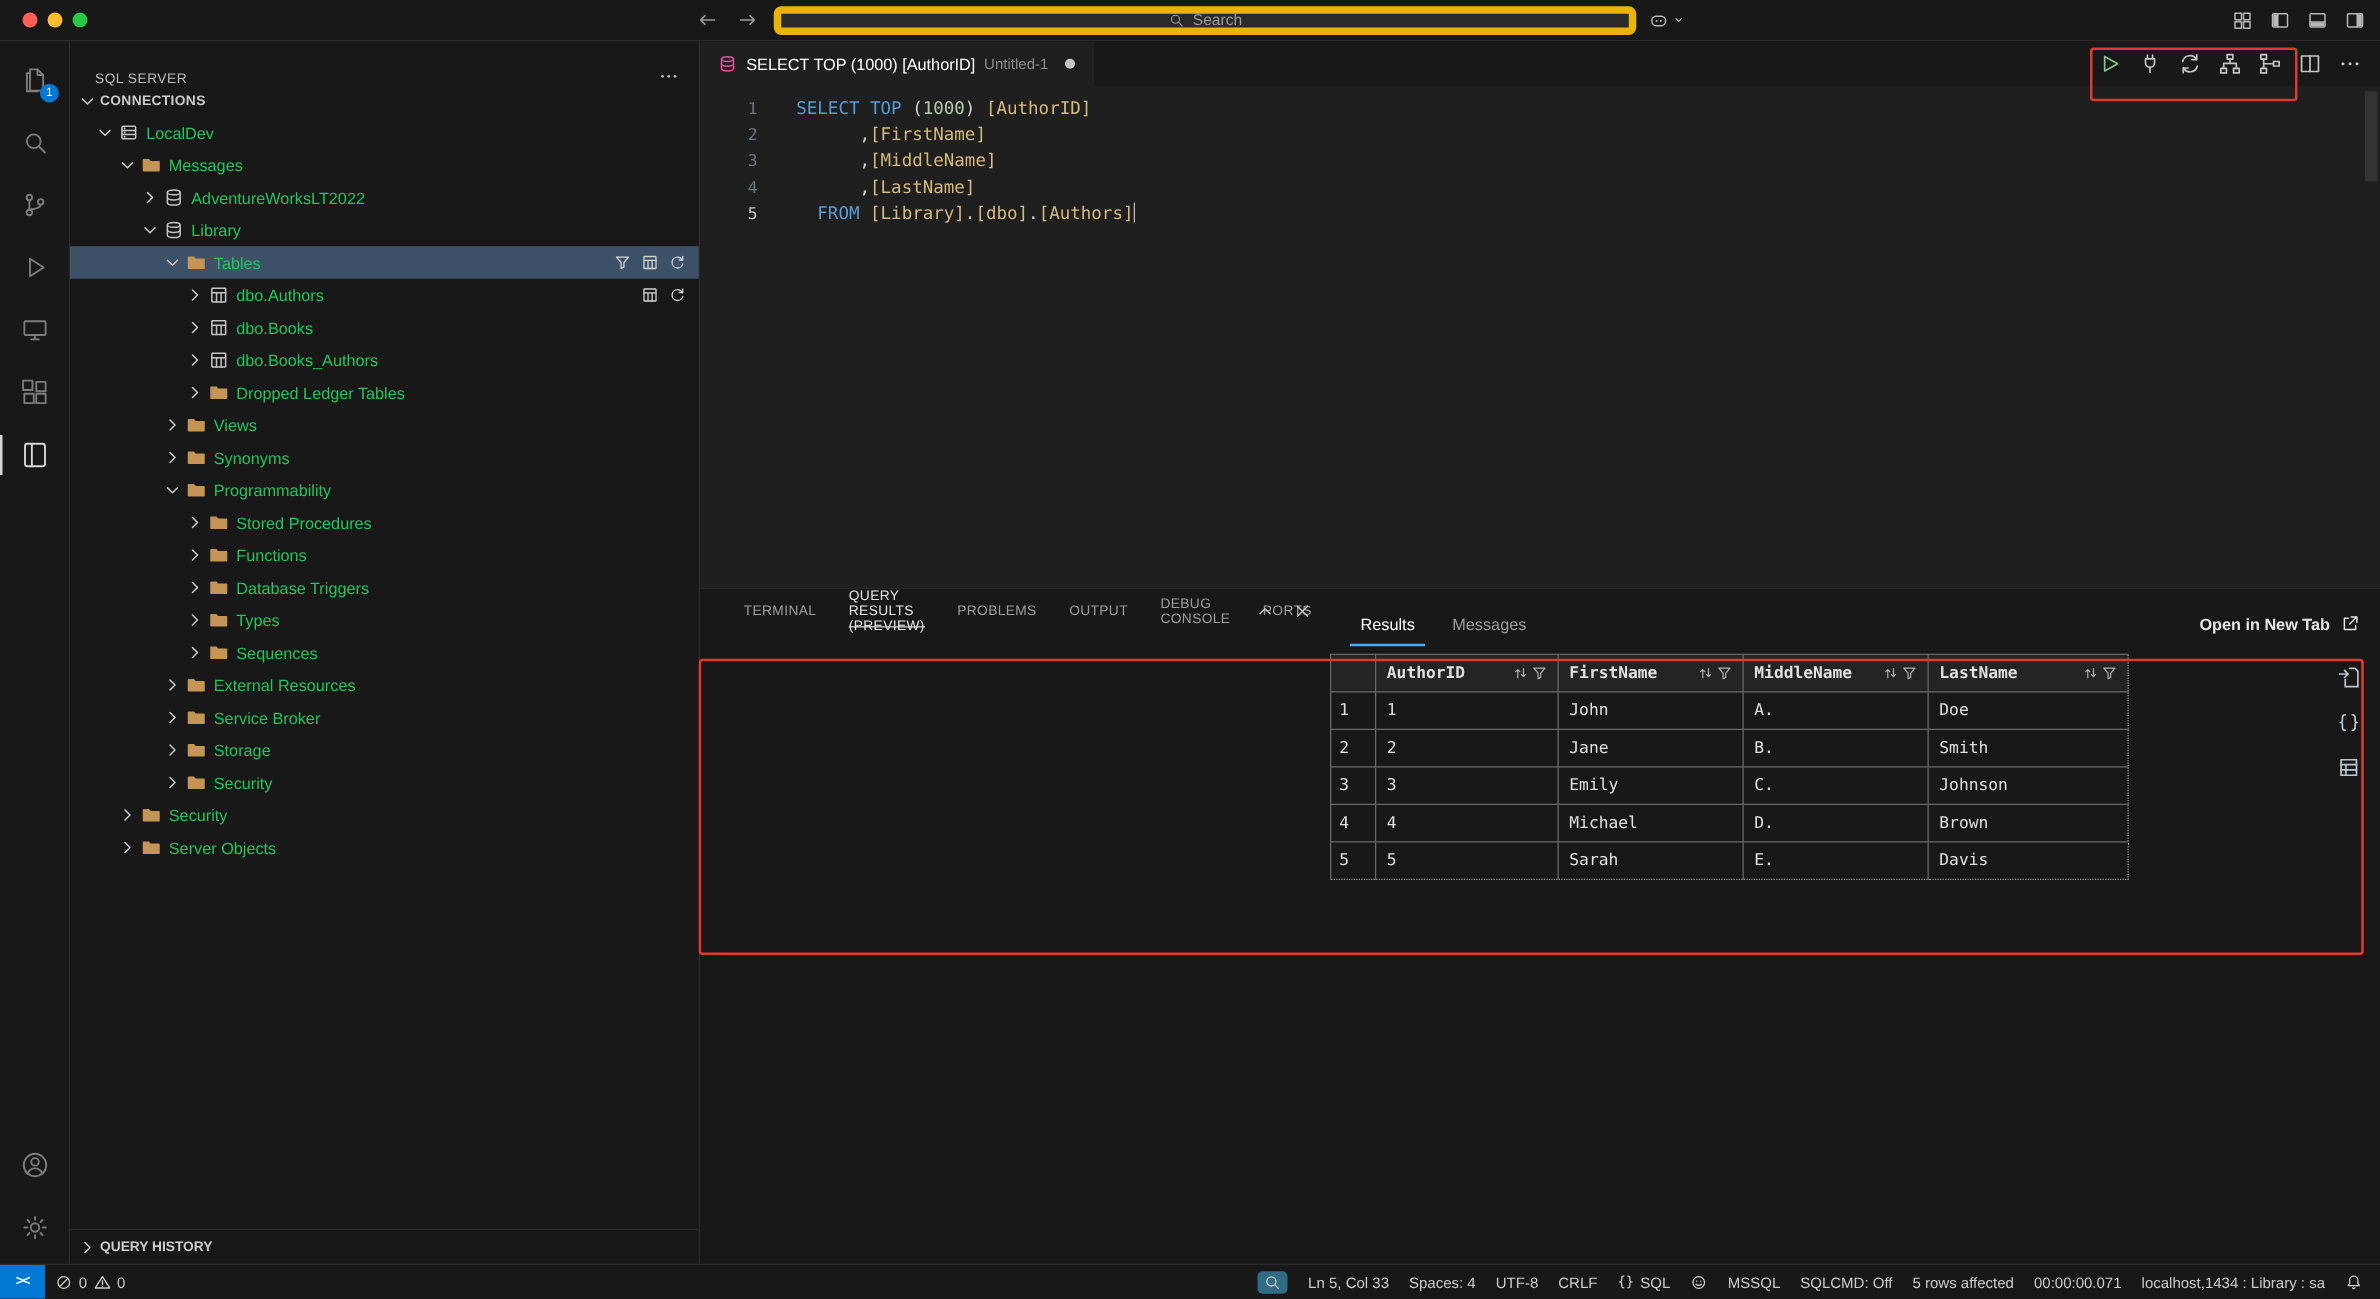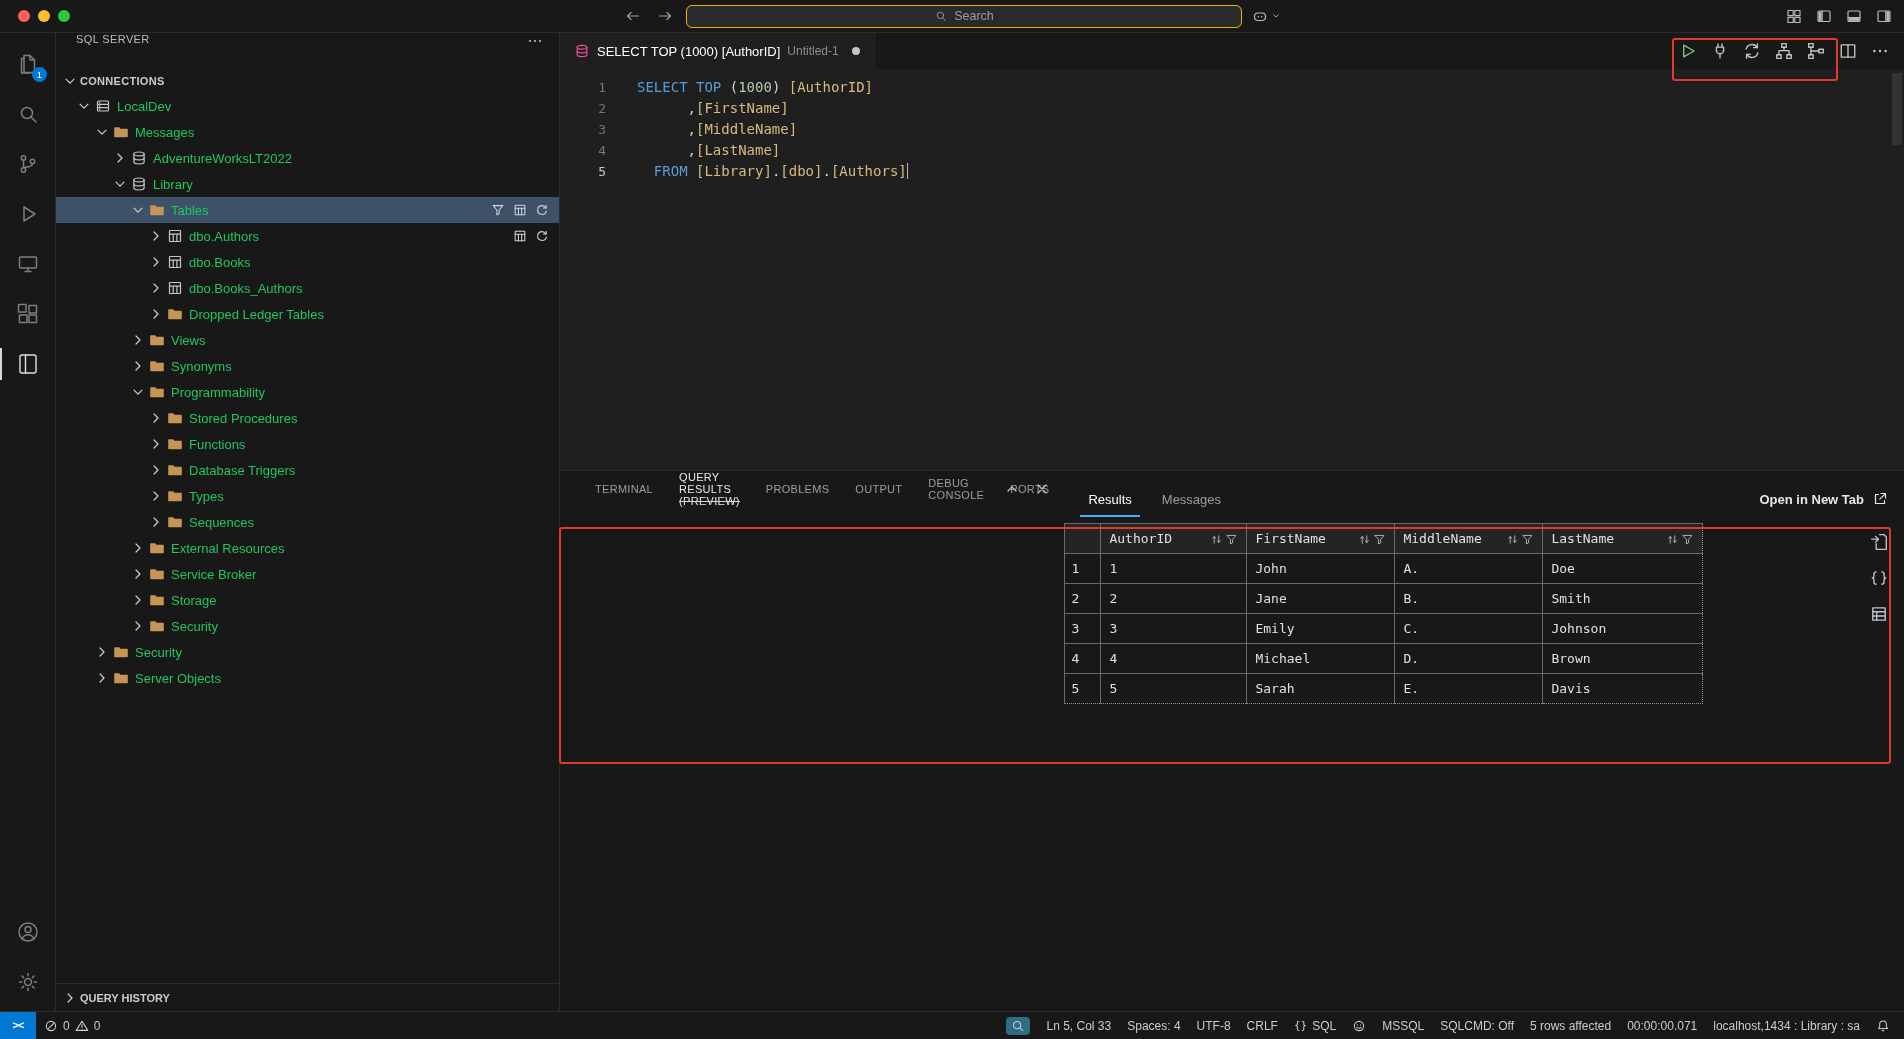--- a/index.html
+++ b/index.html
@@ -12,21 +12,21 @@
 
   
   .titlebar { position:relative; height:33px; background:#181818; border-bottom:1px solid #2b2b2b;
     display:flex; align-items:center; flex:0 0 33px; }
   .traffic { position:absolute; left:18px; top:0; height:100%; display:flex; align-items:center; gap:8px; }
   .tl { width:12px; height:12px; border-radius:50%; }
   .tl.red{background:#ff5f57}.tl.yellow{background:#febc2e}.tl.green{background:#28c840}
   .tb-center { position:absolute; left:50%; top:0; transform:translateX(-50%); height:100%;
     display:flex; align-items:center; gap:10px; }
   .nav-arrow { color:#9d9d9d; width:22px; height:22px; display:flex; align-items:center; justify-content:center; }
-  .searchbox { width:556px; height:23px; background:#2a2a2a; border:1px solid #eab308; border-radius:6px;
+  .searchbox { width:690px; height:23px; background:#2a2a2a; border:6px solid #eab308; border-radius:6px;
     display:flex; align-items:center; justify-content:center; gap:6px; color:#9d9d9d; font-size:12.5px; }
   .copilot-chip { display:flex; align-items:center; gap:2px; color:#b8b8b8; }
   .tb-right { position:absolute; right:12px; top:0; height:100%; display:flex; align-items:center; gap:14px; color:#b8b8b8; }
 
   
   .main { flex:1 1 auto; display:flex; min-height:0; }
 
   
   .activitybar { width:56px; background:#181818; border-right:1px solid #2b2b2b;
     display:flex; flex-direction:column; justify-content:space-between; padding:6px 0 4px 0; }
@@ -34,21 +34,21 @@
   .ab-item { position:relative; height:50px; display:flex; align-items:center; justify-content:center;
     color:#7d7d7d; cursor:pointer; }
   .ab-item.active { color:#d7d7d7; }
   .ab-item.active::before { content:""; position:absolute; left:0; top:9px; bottom:9px; width:2px; background:#d7d7d7; }
   .badge { position:absolute; right:8px; bottom:7px; min-width:15px; height:15px; padding:0 4px;
     background:var(--accent,#0078d4); color:#fff; border-radius:9px; font-size:9.5px;
     display:flex; align-items:center; justify-content:center; }
 
   
   .sidebar { width:504px; background:#181818; border-right:1px solid #2b2b2b; display:flex; flex-direction:column; }
-  .sidebar-header { height:36px; display:flex; align-items:flex-start; justify-content:space-between;
+  .sidebar-header { height:36px; display:flex; align-items:flex-end; justify-content:space-between;
     padding:0 16px 0 20px; font-size:11px; letter-spacing:.4px; color:#bbbbbb; }
   .sidebar-header .ic { color:#bbbbbb; cursor:pointer; }
   .section-header { height:24px; display:flex; align-items:center; gap:2px; padding-left:6px;
     font-size:11px; font-weight:bold; color:#cccccc; letter-spacing:.3px; cursor:pointer; }
   .tree { flex:0 0 auto; }
   .tree-row { position:relative; height:26px; display:flex; align-items:center; gap:1px;
     font-size:13px; color:#22c55e; cursor:pointer; white-space:nowrap; }
   .tree-row .chev { color:#cccccc; flex:0 0 16px; }
   .tree-row .obj { margin:0 5px 0 2px; color:#c5c5c5; }
   .tree-row.selected { background:#3d5169; }
@@ -98,21 +98,21 @@
     font-size:13px; color:#9d9d9d; cursor:pointer; position:relative; }
   .results-tab.active { color:#ffffff; }
   .results-tab.active::after { content:""; position:absolute; left:-6px; right:-6px; bottom:0; height:2px; background:#4daafc; }
   .open-new-tab { margin-left:auto; display:flex; align-items:center; gap:8px; color:#e6e6e6;
     font-size:13px; font-weight:600; cursor:pointer; }
   .grid-wrap { position:relative; padding:6px 0 0 2px; }
   table.grid { border-collapse:collapse; font-family:"DejaVu Sans Mono", monospace; font-size:13px; color:#e0e0e0; }
   .grid th, .grid td { border:1px solid #6a6a6a; height:30px; padding:0 8px; text-align:left; font-weight:normal; }
   .grid thead th { background:#242425; }
   .gh { cursor:pointer; }
-  .gh-inner { display:flex; align-items:flex-end; gap:2px; }
+  .gh-inner { display:flex; align-items:center; gap:2px;font-weight:bold; }
   .gh-icons { margin-left:auto; display:flex; align-items:center; gap:2px; color:#b0b0b0; }
   .gh-icons .ic svg { width:13px; height:13px; }
   .grid td.rownum, .grid th.corner { width:36px; min-width:36px; padding:0 4px 0 6px; }
   .grid tbody tr:last-child td { border-bottom:1px dotted #9a9a9a; }
   .grid td:last-child, .grid th:last-child { border-right:1px dotted #9a9a9a; }
   .grid-side { position:absolute; right:16px; top:16px; display:flex; flex-direction:column; gap:18px; color:#b9c7d2; }
   .grid-side .ic { cursor:pointer; }
   .grid-side .ic svg { width:18px; height:18px; }
 
   

